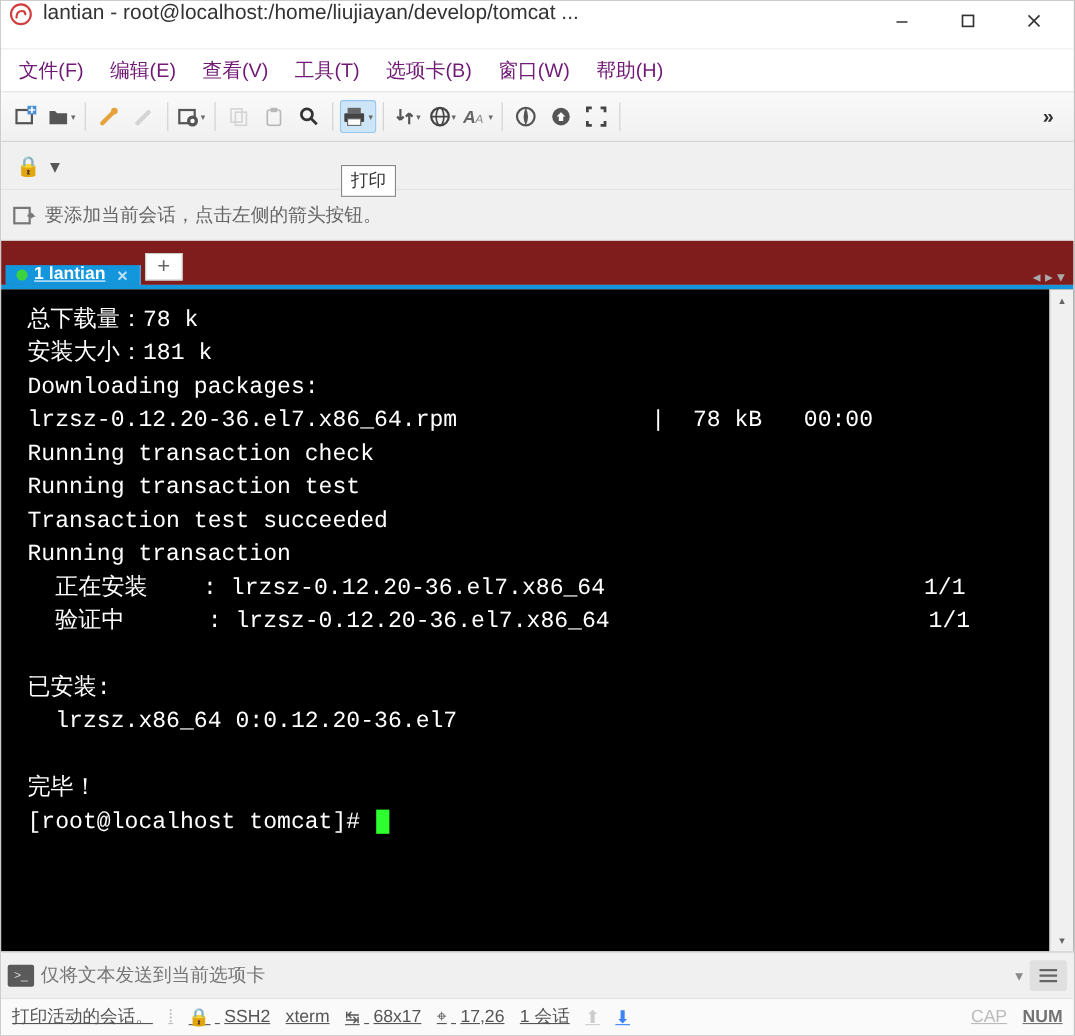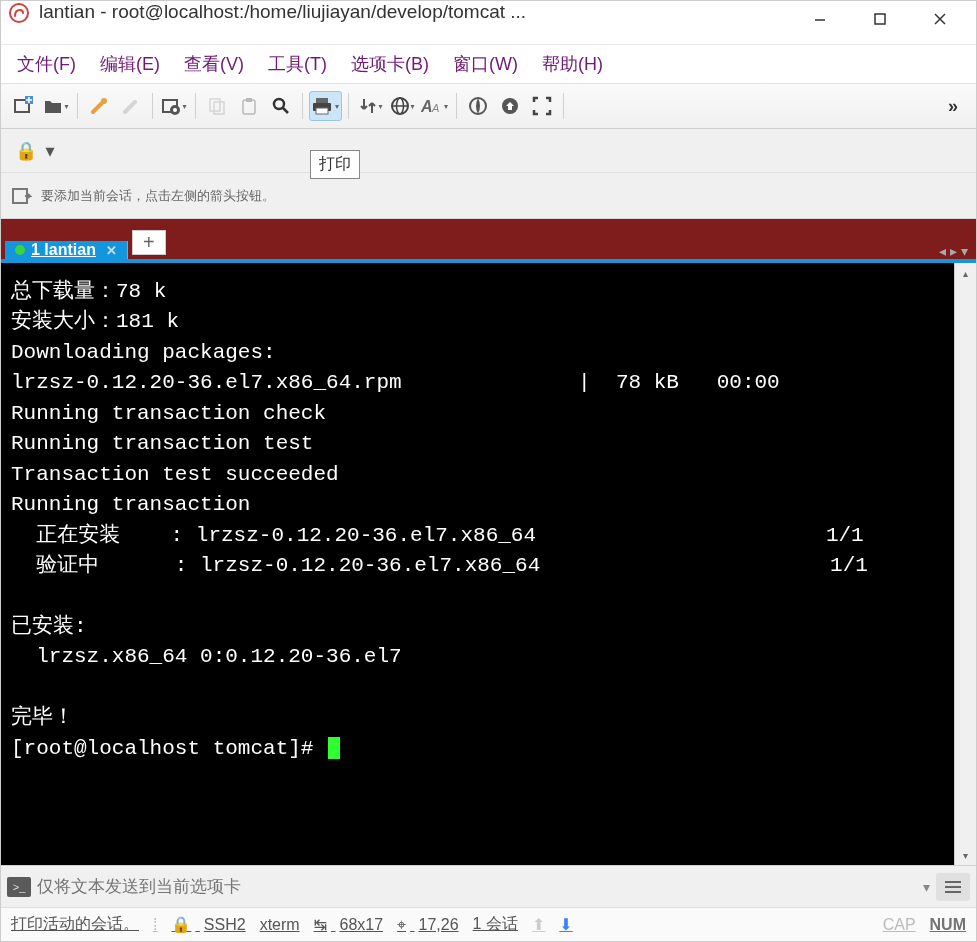--- a/index.html
+++ b/index.html
@@ -12,31 +12,31 @@
 .menubar { height: 38px; display: flex; align-items: center; padding: 4px 10px; background: #fff; font-size: 18px; color: #701a75; gap: 12px; }
 .menubar .mitem { padding: 2px 6px; cursor: pointer; }
 .toolbar { height: 46px; display: flex; align-items: center; padding: 0 8px; background: linear-gradient(#fafafa,#f0f0f0); border-top: 1px solid #e0e0e0; border-bottom: 1px solid #d0d0d0; gap: 2px; position: relative; }
 .tbtn { min-width: 30px; height: 30px; display: flex; align-items: center; justify-content: center; cursor: pointer; padding: 0 2px; color: #555; position: relative; }
 .tbtn.drop::after { content: "▾"; font-size: 8px; margin-left: 1px; color: #666; }
 .tsep { width: 1px; height: 26px; background: #d0d0d0; margin: 0 4px; }
 .tbtn.active { background: #cde6f7; border: 1px solid #96c6ea; border-radius: 3px; }
 .tooltip-box { position: absolute; top: 46px; left: 0; background: #fff; border: 1px solid #888; padding: 3px 8px; font-size: 16px; color: #333; white-space: nowrap; z-index: 10; margin-top: 12px; }
 .addressbar { height: 44px; display: flex; align-items: center; padding: 0 14px; background: #f0f0f0; border-bottom: 1px solid #e0e0e0; font-size: 18px; color: #8a8a8a; gap: 8px; }
 .addressbar .url { flex: 1; }
-.hintbar { height: 46px; display: flex; align-items: center; padding: 0 10px; background: #f0f0f0; font-size: 13px; color: #666; gap: 8px; border-bottom: 1px solid #d8d8d8; }
+.hintbar { height: 46px; display: flex; align-items: center; padding: 0 10px; background: #f0f0f0; font-size: 17px; color: #666; gap: 8px; border-bottom: 1px solid #d8d8d8; }
 .tabbar { height: 40px; display: flex; align-items: flex-end; background: #7f1d1d; padding-left: 4px; }
 .tab { display: flex; align-items: center; padding: 0 10px; background: #1496dd; color: #fff; font-size: 16px; font-weight: bold; border-right: 1px solid rgba(255,255,255,0.3); cursor: pointer; gap: 6px; }
 .tab .dot { width: 10px; height: 10px; background: #3dd33d; border-radius: 50%; }
 .tab .tx { color: #bee0f5; font-size: 13px; margin-left: 4px; cursor: pointer; }
 .newtab { width: 34px; display: flex; align-items: center; justify-content: center; background: #fff; border: 1px solid #ccc; margin: 4px 0 4px 4px; font-size: 20px; color: #666; cursor: pointer; }
 .tabbar .spacer { flex: 1; }
 .tabnav { display: flex; align-items: center; gap: 4px; padding: 0 8px; color: #aaa; }
 .tabsep { height: 4px; background: #1496dd; }
 .terminal-wrap { flex: 1; display: flex; background: #000; min-height: 0; }
-.terminal { flex: 1; padding: 14px 10px; color: #fff; font-family: "Consolas", "Courier New", monospace; font-size: 21px; line-height: 1.45; white-space: pre; overflow: hidden; }
+.terminal { flex: 1; padding: 14px 24px; color: #fff; font-family: "Consolas", "Courier New", monospace; font-size: 21px; line-height: 1.45; white-space: pre; overflow: hidden; }
 .terminal span { white-space: pre; }
 .cursor { display: inline-block; width: 12px; height: 22px; background: #2eff2e; vertical-align: middle; margin-left: 2px; }
 .vscroll { width: 22px; background: #f0f0f0; border-left: 1px solid #ccc; position: relative; }
 .vscroll .thumb-up { position: absolute; top: 0; left: 0; right: 0; height: 20px; display:flex;align-items:center;justify-content:center;font-size:10px;color:#666; }
 .vscroll .thumb-dn { position: absolute; bottom: 0; left: 0; right: 0; height: 20px; display:flex;align-items:center;justify-content:center;font-size:10px;color:#666;}
 .sendbar { height: 42px; display: flex; align-items: center; padding: 0 6px; background: #f0f0f0; border-top: 1px solid #d0d0d0; gap: 6px; }
 .sendbar .prompt-icon { width: 24px; height: 20px; background: #5a5a5a; color: #ddd; font-size: 11px; display: flex; align-items: center; justify-content: center; border-radius: 2px; }
 .sendbar input { flex: 1; border: none; background: transparent; font-size: 17px; color: #999; outline: none; }
 .sendbar .menu { width: 34px; height: 28px; background: #e0e0e0; display: flex; align-items: center; justify-content: center; cursor: pointer; color: #555; border-radius: 3px; }
 .statusbar { height: 34px; display: flex; align-items: center; padding: 0 10px; background: #fafafa; border-top: 1px solid #ddd; font-size: 16px; color: #555; gap: 14px; }

